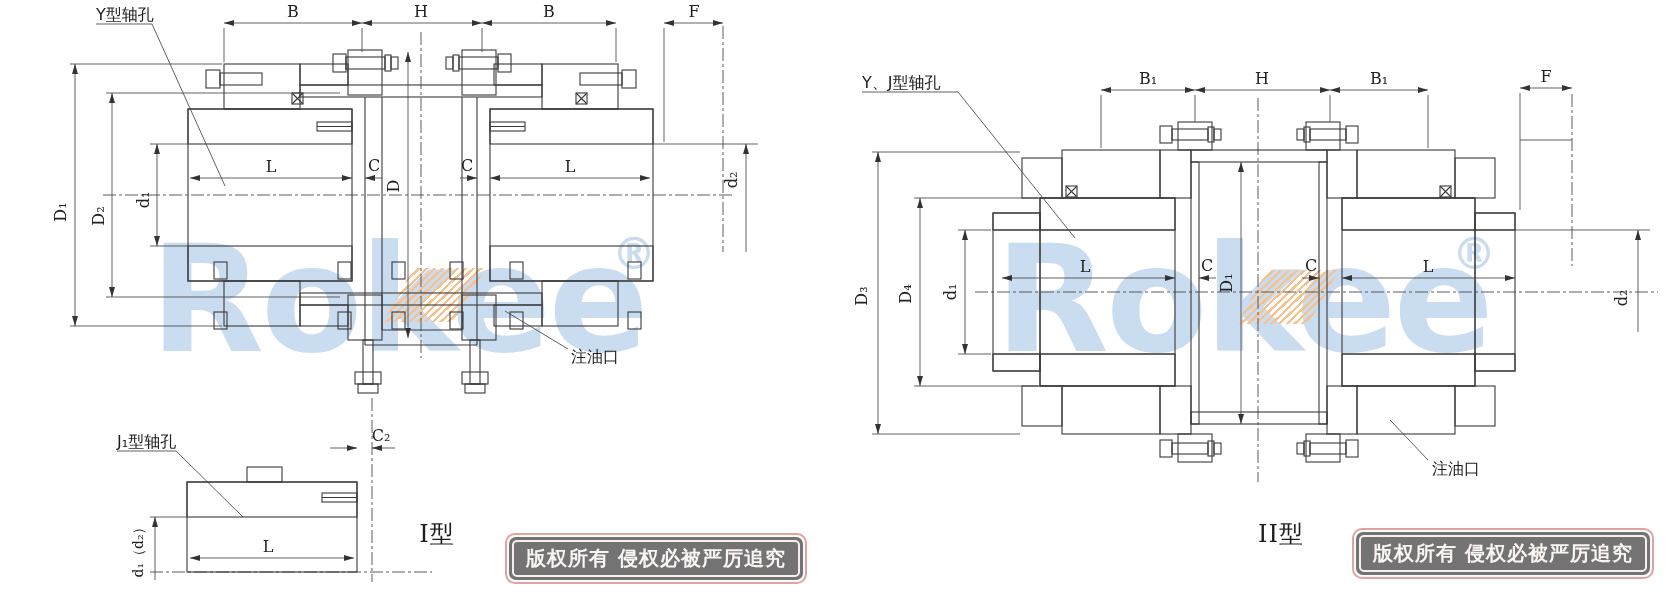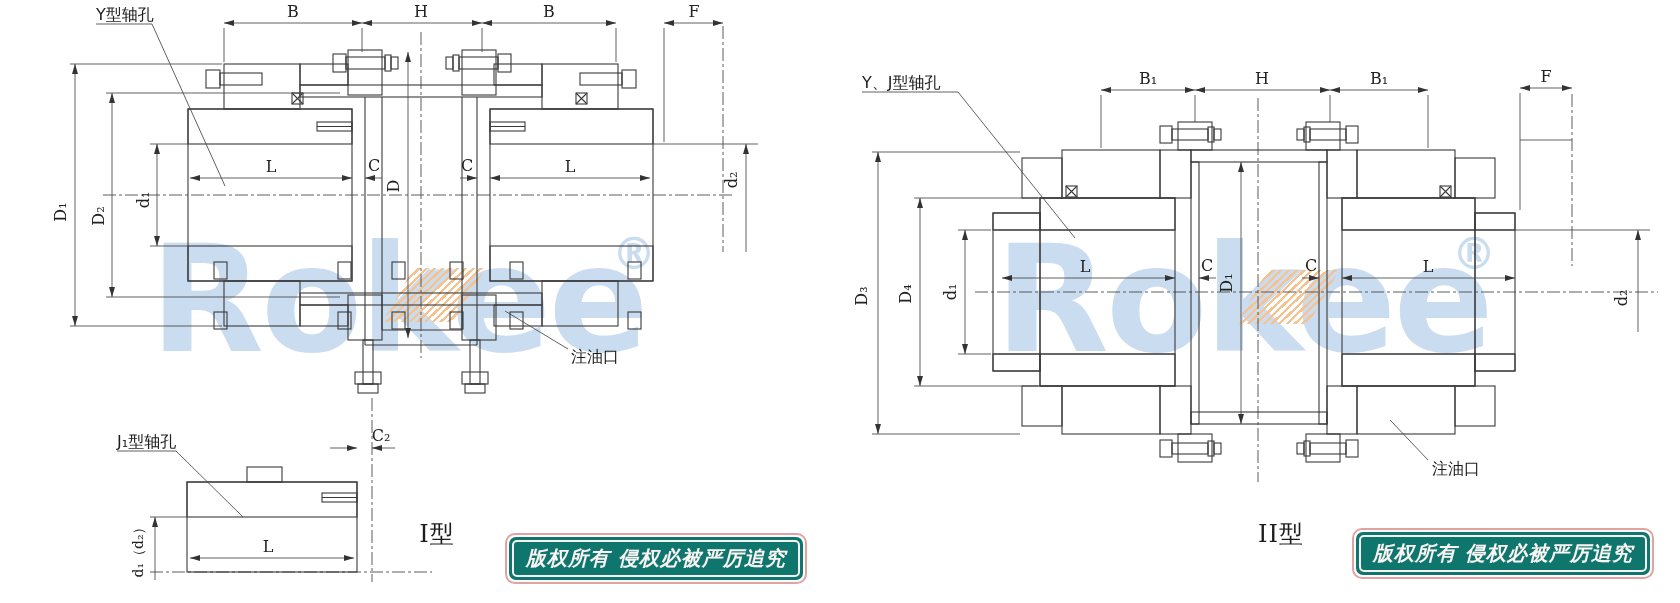--- a/index.html
+++ b/index.html
@@ -17,21 +17,21 @@
   svg{position:absolute;left:0;top:0;}
   .ol{fill:none;stroke:#3a3a3a;stroke-width:1.1;}
   .cl{fill:none;stroke:#4a4a4a;stroke-width:0.9;stroke-dasharray:13 3 3 3;}
   .dim{fill:none;stroke:#444;stroke-width:0.85;}
   .dt{font-family:"DejaVu Serif","DejaVu Sans",serif;font-size:16px;fill:#222;}
   .dts{font-family:"DejaVu Serif","DejaVu Sans",serif;font-size:14px;fill:#222;}
   .cjk{font-family:"DejaVu Sans",sans-serif;font-size:16px;fill:#1d1d1d;}
   .cap{font-family:"DejaVu Serif","DejaVu Sans",serif;font-size:24px;fill:#1d1d1d;letter-spacing:1px;}
   
   .stamp{position:absolute;border:2px solid #dfa3a2;border-radius:10px;background:#fdfbfb;padding:2px;}
-  .stamp-inner{background:#0f766e;border-radius:7px;padding:3px;font-style:italic;}
+  .stamp-inner{background:#737373;border-radius:7px;padding:3px;}
   .stamp-text{display:block;border:2px solid #f7f0ef;border-radius:5px;padding:3px 12px;
               color:#faf4f3;font-weight:bold;font-size:20px;letter-spacing:1px;white-space:nowrap;
               font-family:"DejaVu Sans",sans-serif;}
 </style>
 </head>
 <body>
 
 <div id="canvas">
 
   <div class="wm-text" style="left:150px;top:226px;">Rokee</div>

